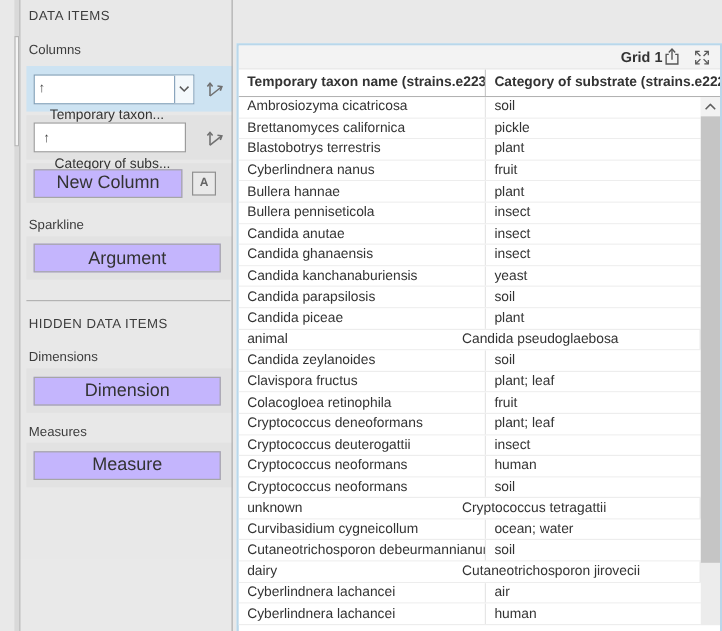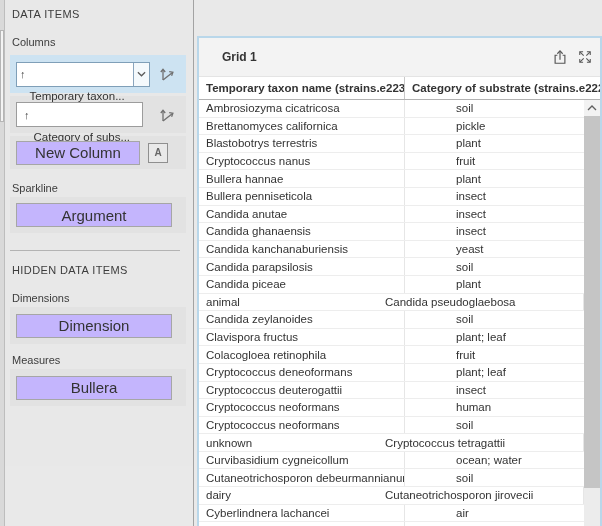--- a/index.html
+++ b/index.html
@@ -5,21 +5,21 @@
   * { box-sizing: border-box; }
   html,body { margin:0; padding:0; }
   body {
     width:602px; height:526px; overflow:hidden; position:relative;
     font-family:"Liberation Sans", sans-serif; color:#333;
     background:#e9e9e9;
   }
 
   
   .sidebar {
-    position:absolute; left:0; top:0; width:193px; height:466px;
+    position:absolute; left:12px; top:0; width:193px; height:466px;
     background:#e8e8e8;
   }
   .sidebar-scrollbar {
     position:absolute; left:0; top:0; width:5px; height:526px;
     background:#d9d9d9; border-right:1px solid #bdbdbd;
   }
   .sidebar-scroll-thumb {
     position:absolute; left:0; top:30px; width:4px; height:92px;
     background:#f4f4f4; border:1px solid #b5b5b5;
   }
@@ -69,35 +69,35 @@
   .icon-axis { flex:none; }
 
   
   .panel-divider { position:absolute; left:193px; top:0; width:1px; height:526px; background:#a3a3a3; }
   .grid-panel { position:absolute; left:194px; top:0; right:0; bottom:0; background:#e9e9e9; }
   .grid-widget {
     position:absolute; left:3px; top:36px; right:0; height:600px;
     border:2px solid #b9d7ea; background:#fff;
   }
   .grid-titlebar {
-    height:39px; background:#f3f3f3; display:flex; align-items:center;
-    padding:0 8px 0 23px; border-bottom:1px solid #e4e4e4;
+    height:20px; background:#f3f3f3; display:flex; align-items:center;
+    padding:0 8px 0 23px; border-bottom:1px solid #e4e4e4;text-align:right;
   }
   .grid-title { font-size:12px; font-weight:bold; color:#333; flex:1; }
   .titlebar-icons { display:flex; align-items:center; gap:10px; }
   .grid-header { display:flex; height:23px; border-bottom:1px solid #b2b2b2; background:#fff; }
   .grid-header .hcell {
     font-size:11.5px; font-weight:bold; color:#333; padding:0 0 0 7px;
     display:flex; align-items:center; white-space:nowrap; overflow:hidden;
   }
   .hcell.c1 { width:206px; border-right:1px solid #c9c9c9; flex:none; }
   .hcell.c2 { flex:1; }
   .grid-body { position:relative; }
   .grid-rows { margin-right:16px; }
-  .grid-row { display:flex; height:17.6px; border-bottom:1px solid #ededed; background:#fff;gap:44px; }
+  .grid-row { display:flex; height:17.6px; border-bottom:1px solid #ededed; background:#fff; }
   .grid-row .cell {
     font-size:11.5px; color:#333; padding:0 0 0 7px; display:flex; align-items:center;
     white-space:nowrap; overflow:hidden;
   }
   .cell.c1 { width:206px; border-right:1px solid #e6e6e6; flex:none; }
   .cell.c2 { flex:1; }
   .v-scrollbar {
     position:absolute; right:0; top:0; width:16px; height:440px; background:#ececec;
   }
   .scroll-up {
@@ -160,21 +160,21 @@
     <div class="sb-divider"></div>
 
     <div class="sb-header" style="margin-top:13px;">HIDDEN DATA ITEMS</div>
     <div class="sb-label">Dimensions</div>
     <div class="sb-group" style="margin-top:2px;">
       <button class="btn wide">Dimension</button>
     </div>
 
     <div class="sb-label" style="margin-top:10px;">Measures</div>
     <div class="sb-group" style="margin-top:2px;">
-      <button class="btn wide">Bullera</button>
+      <button class="btn wide">Measure</button>
     </div>
   </div>
 </div>
 
 <div class="panel-divider"></div>
 
 <div class="grid-panel">
   <div class="grid-widget">
     <div class="grid-titlebar">
       <span class="grid-title">Grid 1</span>
@@ -210,21 +210,21 @@
           </div>
           <div class="grid-row">
             <div class="cell c1">Brettanomyces californica</div>
             <div class="cell c2">pickle</div>
           </div>
           <div class="grid-row">
             <div class="cell c1">Blastobotrys terrestris</div>
             <div class="cell c2">plant</div>
           </div>
           <div class="grid-row">
-            <div class="cell c1">Cryptococcus nanus</div>
+            <div class="cell c1">Cyberlindnera nanus</div>
             <div class="cell c2">fruit</div>
           </div>
           <div class="grid-row">
             <div class="cell c1">Bullera hannae</div>
             <div class="cell c2">plant</div>
           </div>
           <div class="grid-row">
             <div class="cell c1">Bullera penniseticola</div>
             <div class="cell c2">insect</div>
           </div>

